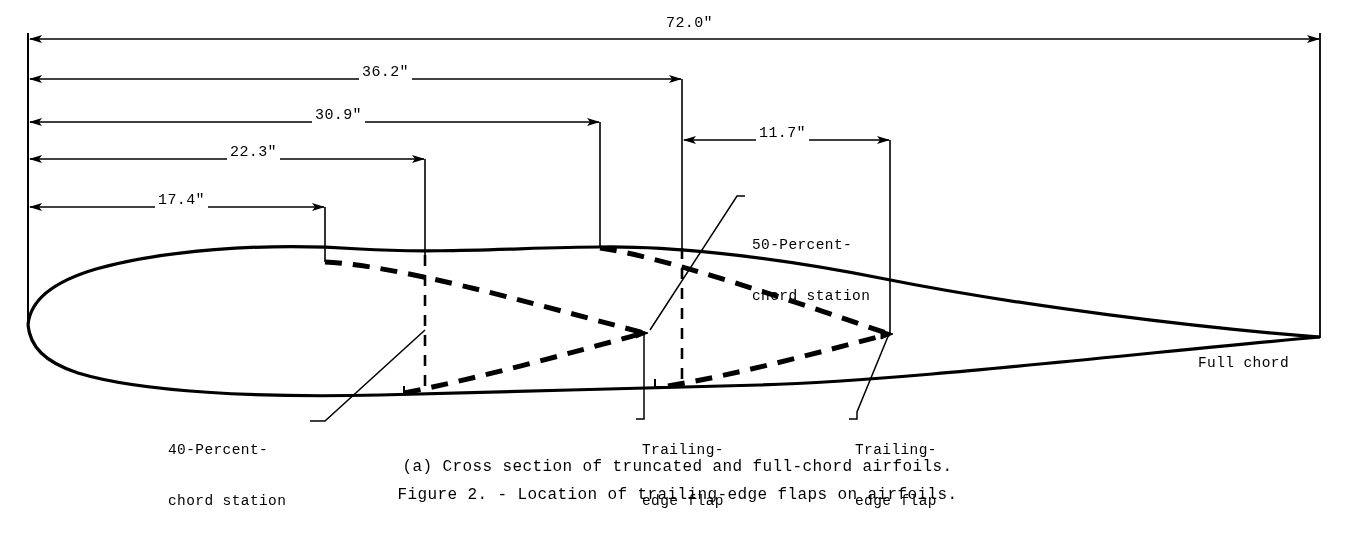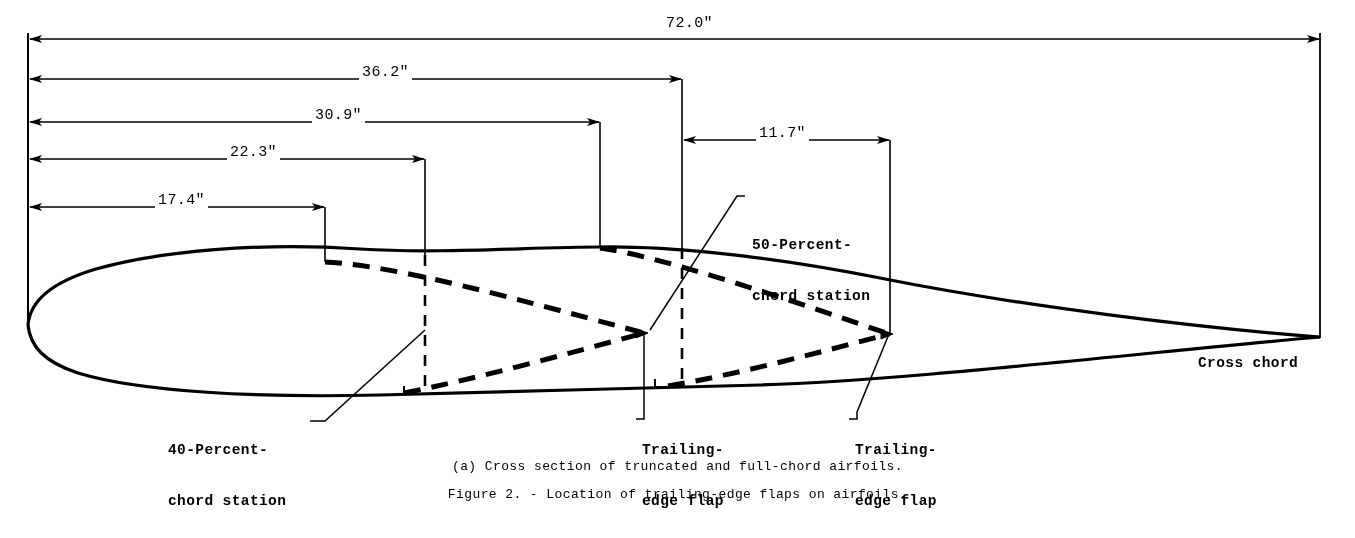--- a/index.html
+++ b/index.html
@@ -36,24 +36,23 @@
   }
   .dim-label {
     font-size: 15px;
     background: #ffffff;
     padding: 0 3px;
     line-height: 14px;
   }
   .ann-label {
     font-size: 14.5px;
     line-height: 17px;
-    font-weight: bold;
   }
   .caption-line {
-    font-size: 13px;
+    font-size: 16px;
     line-height: 18px;
     text-align: center;
   }
   .cap-a { left: 0; width: 1355px; top: 458px; }
   .cap-fig { left: 0; width: 1355px; top: 486px; }
 </style>
 </head>
 <body>
 
 <div id="figure-root">
@@ -151,18 +150,18 @@
   <div class="ann-label" style="left:642px; top:408px;">
     <div>Trailing-</div>
     <div>edge flap</div>
   </div>
 
   <div class="ann-label" style="left:855px; top:408px;">
     <div>Trailing-</div>
     <div>edge flap</div>
   </div>
 
-  <div class="ann-label" style="left:1198px; top:355px;">Cross chord</div>
+  <div class="ann-label" style="left:1198px; top:355px;">Full chord</div>
 
   <div class="caption-line cap-a">(a) Cross section of truncated and full-chord airfoils.</div>
   <div class="caption-line cap-fig">Figure 2. - Location of trailing-edge flaps on airfoils.</div>
 
 </div>
 
 </body></html>

